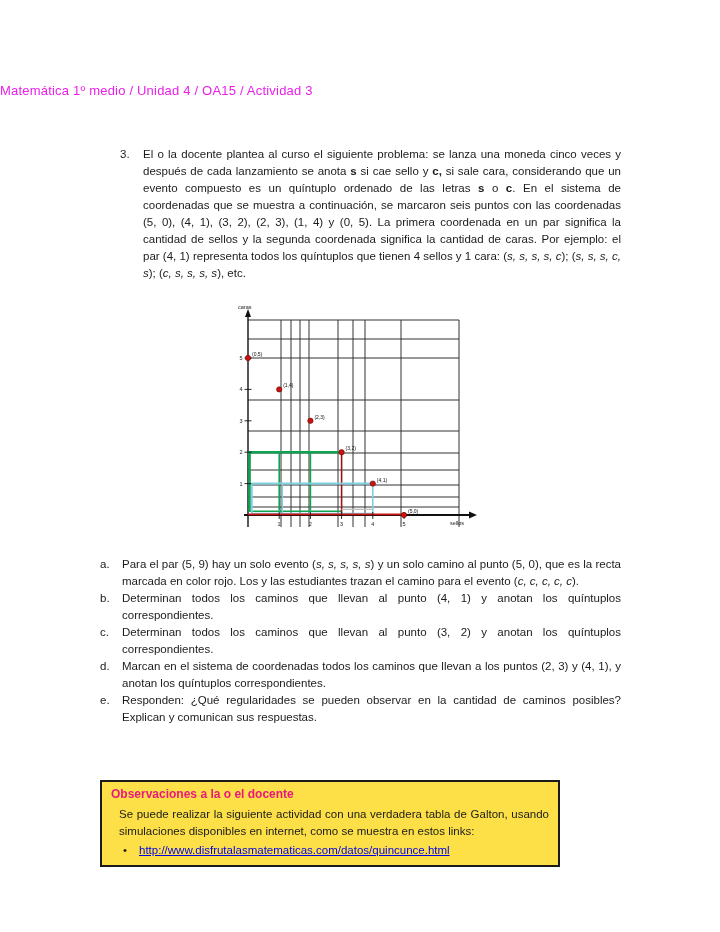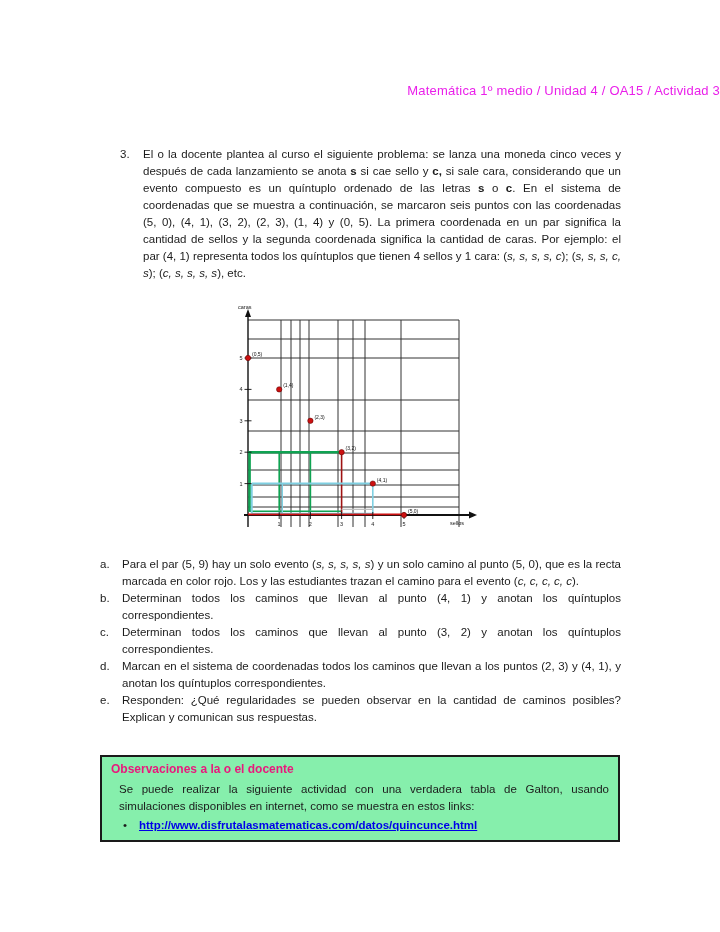--- a/index.html
+++ b/index.html
@@ -1,29 +1,29 @@
 <!DOCTYPE html>
 <html><head>
 <meta charset="utf-8">
 <style>
   html,body{margin:0;padding:0;}
   body{
     width:720px;height:932px;background:#ffffff;position:relative;
     font-family:"Liberation Sans",sans-serif;font-size:11.5px;color:#1b1b1b;
   }
-  .title{position:absolute;top:83px;left:0;width:720px;text-align:right;font-size:13px;letter-spacing:.2px;}
+  .title{position:absolute;top:83px;left:0;width:720px;text-align:left;font-size:13px;letter-spacing:.2px;}
   .problem{position:absolute;top:146px;left:120px;width:501px;display:flex;line-height:17px;}
   .pnum{width:23px;flex:none;}
   .ptext{flex:1;text-align:justify;}
   .graph{position:absolute;top:300px;left:236px;}
   .tasks{position:absolute;top:556px;left:100px;width:521px;line-height:17px;}
   .task{display:flex;}
   .tletter{width:22px;flex:none;}
   .ttext{flex:1;text-align:justify;}
-  .notebox{position:absolute;top:755px;left:100px;width:520px;border:2px solid #1a1a1a;box-sizing:border-box;padding:4px 9px 7px 9px;background:#86efac;}
+  .notebox{position:absolute;top:780px;left:100px;width:460px;border:2px solid #1a1a1a;box-sizing:border-box;padding:4px 9px 7px 9px;background:#fde047;}
   .notetitle{font-weight:bold;font-size:12px;line-height:17px;}
   .notetext{text-align:justify;line-height:16.5px;margin-top:3px;margin-left:8px;}
   .linkrow{display:flex;margin-top:3px;line-height:16px;}
   .bullet{width:16px;flex:none;margin-left:12px;text-align:left;}
   a.doclink{text-decoration:underline;cursor:pointer;}
   svg text{font-family:"Liberation Sans",sans-serif;}
 </style>
 </head>
 <body>
 
@@ -134,15 +134,15 @@
       <div class="tletter">e.</div>
       <div class="ttext"><span>Responden: ¿Qué regularidades se pueden observar en la cantidad de caminos posibles? Explican y comunican sus respuestas.</span></div>
     </div>
   </div>
 
 <div class="notebox">
   <div class="notetitle" style="color: rgb(232, 25, 125);">Observaciones a la o el docente</div>
   <div class="notetext">Se puede realizar la siguiente actividad con una verdadera tabla de Galton, usando simulaciones disponibles en internet, como se muestra en estos links:</div>
   <div class="linkrow">
     <span class="bullet">•</span>
-    <a class="doclink" style="color: rgb(0, 0, 232); font-weight: bold;">http://www.disfrutalasmatematicas.com/datos/quincunce.html</a>
+    <a class="doclink" style="color: rgb(0, 0, 232);">http://www.disfrutalasmatematicas.com/datos/quincunce.html</a>
   </div>
 </div>
 
 </body></html>

